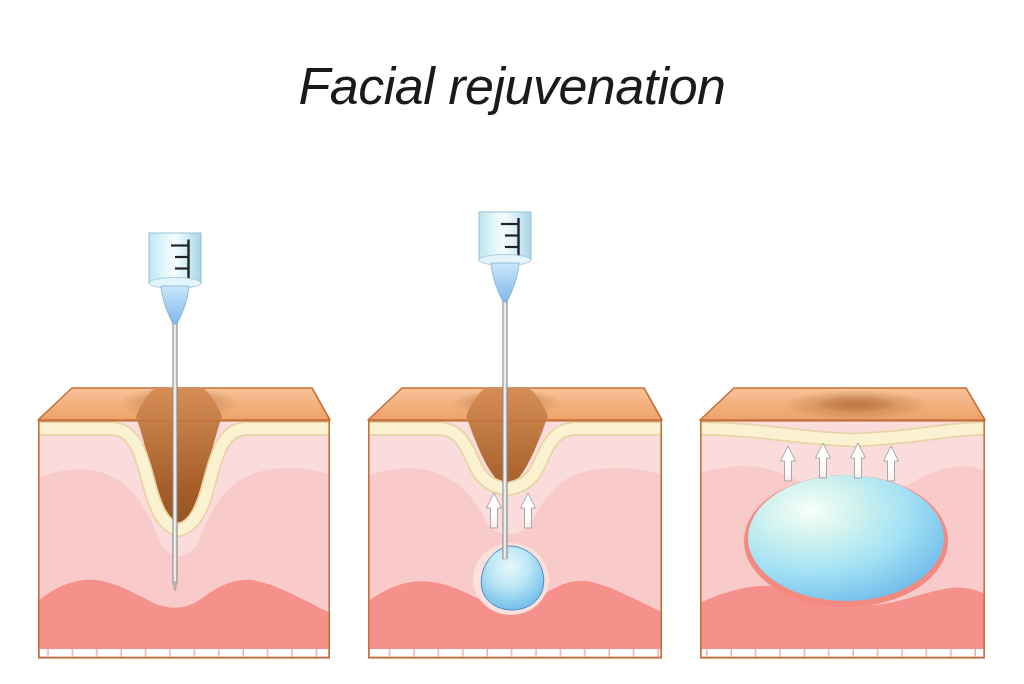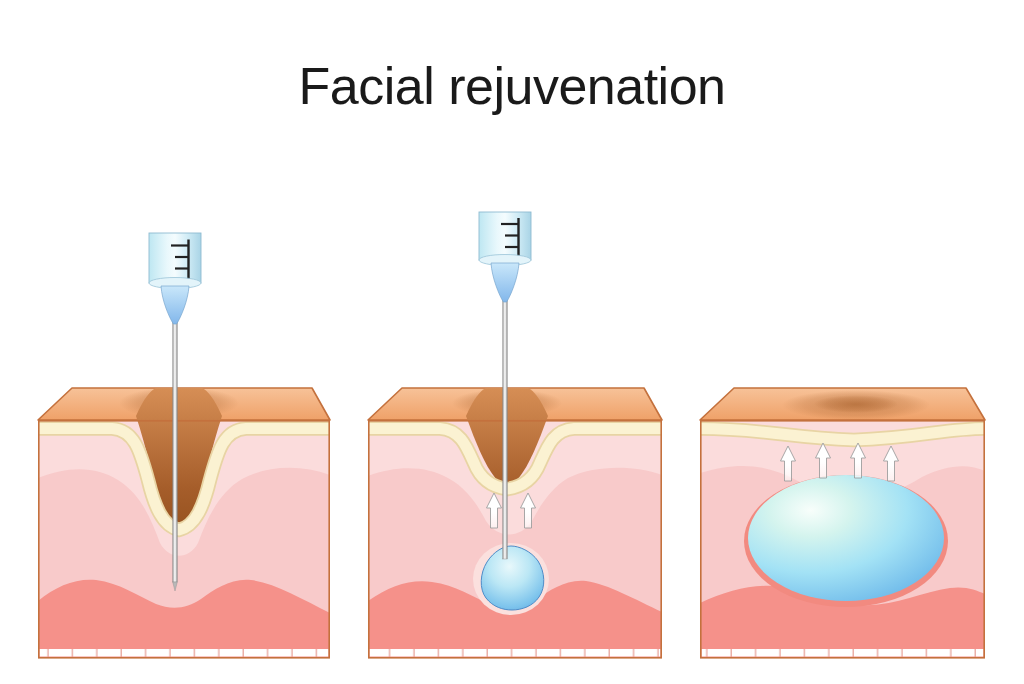--- a/index.html
+++ b/index.html
@@ -1,16 +1,16 @@
 <!DOCTYPE html>
 <html><head>
 <meta charset="utf-8">
 <style>
   html,body{margin:0;padding:0;background:#ffffff;width:1024px;height:684px;overflow:hidden;}
-  .stage{position:relative;width:1024px;height:684px;background:#ffffff;font-family:"Liberation Sans",sans-serif;}
+  .stage{position:relative;width:1024px;height:684px;background:#ffffff;font-family:"Liberation Sans",sans-serif;font-style:italic;}
   .title{position:absolute;top:56px;left:0;width:100%;text-align:center;
          font-size:52px;font-weight:400;color:#1a1a1a;letter-spacing:-0.5px;}
   svg{position:absolute;left:0;top:0;}
 </style>
 </head>
 <body>
 
 <div class="stage">
 
   <div class="title">Facial rejuvenation</div>

